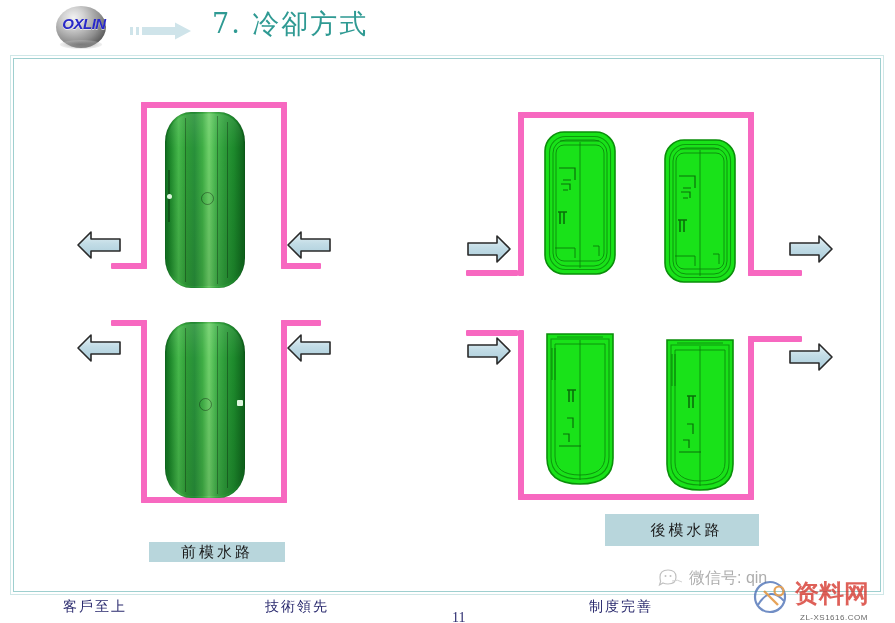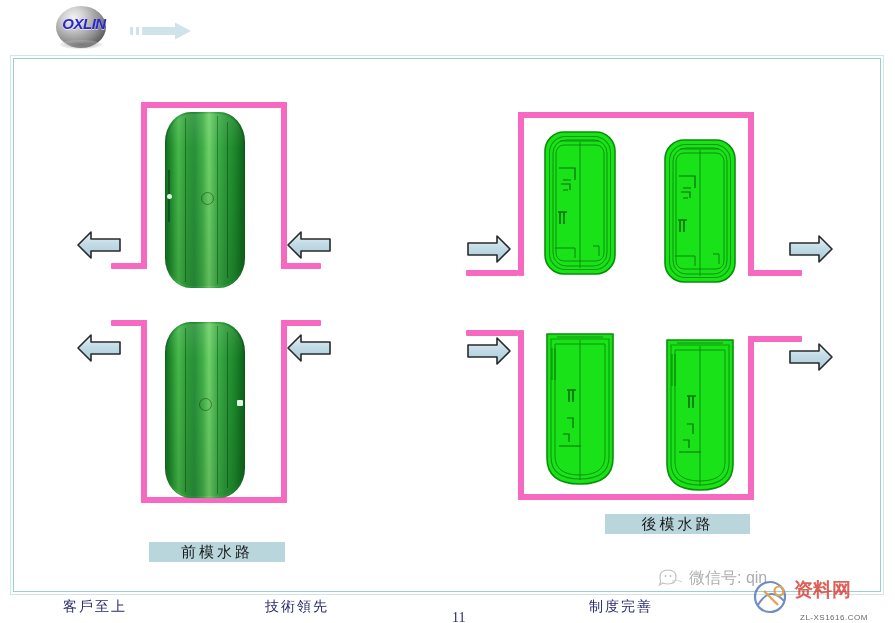--- a/index.html
+++ b/index.html
@@ -208,21 +208,21 @@
     position: absolute;
     left: 748px; top: 575px;
     width: 142px; height: 44px;
     opacity: .78;
   }
   #wm-brand-text {
     position: absolute;
     left: 46px; top: 2px;
     font-family: "Liberation Sans", sans-serif;
     font-weight: bold;
-    font-size: 19px;
+    font-size: 25px;
     color: #d5342a;
     letter-spacing: 0px;
     white-space: nowrap;
   }
   #wm-brand-url {
     position: absolute;
     left: 52px; top: 26px;
     font-family: "Liberation Sans", sans-serif;
     font-size: 8px;
     color: #3a3a3a;
@@ -246,20 +246,21 @@
     <div class="logo-shadow"></div>
     <div class="logo-text">OXLIN</div>
   </div>
 
   <svg id="header-arrow" viewBox="0 0 62 18">
     <path d="M0 5 L3 5 L3 13 L0 13 Z" fill="#cfe4ea"></path>
     <path d="M6 5 L9 5 L9 13 L6 13 Z" fill="#cfe4ea"></path>
     <path d="M12 5 L45 5 L45 0.5 L61 9 L45 17.5 L45 13 L12 13 Z" fill="#cfe4ea"></path>
   </svg>
 
+  <div id="title">7. 冷卻方式</div>
 </div>
 
 <div id="frame"></div>
 
 <div id="canvas">
 
   <div class="pipe" style="left:141px; top:102px; width:146px; height:6px;"></div>
 
   <div class="pipe" style="left:141px; top:102px; width:6px; height:167px;"></div>
 
@@ -385,21 +386,21 @@
 
   <svg class="arrow" viewBox="0 0 46 30" style="left:466px; top:336px;">
     <path d="M31 2 L31 9 L2 9 L2 21 L31 21 L31 28 L44 15 Z" fill="url(#ag1)" stroke="#2a2a2a" stroke-width="1.6" stroke-linejoin="round"></path>
   </svg>
 
   <svg class="arrow" viewBox="0 0 46 30" style="left:788px; top:342px;">
     <path d="M31 2 L31 9 L2 9 L2 21 L31 21 L31 28 L44 15 Z" fill="url(#ag1)" stroke="#2a2a2a" stroke-width="1.6" stroke-linejoin="round"></path>
   </svg>
 
   <div class="caption" style="left:149px; top:542px; width:136px; height:20px;">前模水路</div>
-  <div class="caption" style="left:605px; top:514px; width:145px; height:20px;">後模水路</div>
+  <div class="caption" style="left:605px; top:514px; width:145px; height:32px;padding-left:9px;">後模水路</div>
 
 </div>
 
 <div id="wm-wechat">
   <svg id="wm-bubble" viewBox="0 0 26 20">
     <path d="M2 9 Q2 2 10 2 Q18 2 18 9 Q18 16 10 16 Q7 16 5 15 L1.5 17 L2.6 13.5 Q2 11.5 2 9 Z" fill="none" stroke="#9a9a9a" stroke-width="1.2"></path>
     <circle cx="7.5" cy="8" r="1" fill="#9a9a9a"></circle>
     <circle cx="12.5" cy="8" r="1" fill="#9a9a9a"></circle>
     <path d="M14 13 Q20 11 24 14" fill="none" stroke="#b5b5b5" stroke-width="1"></path>
   </svg>

